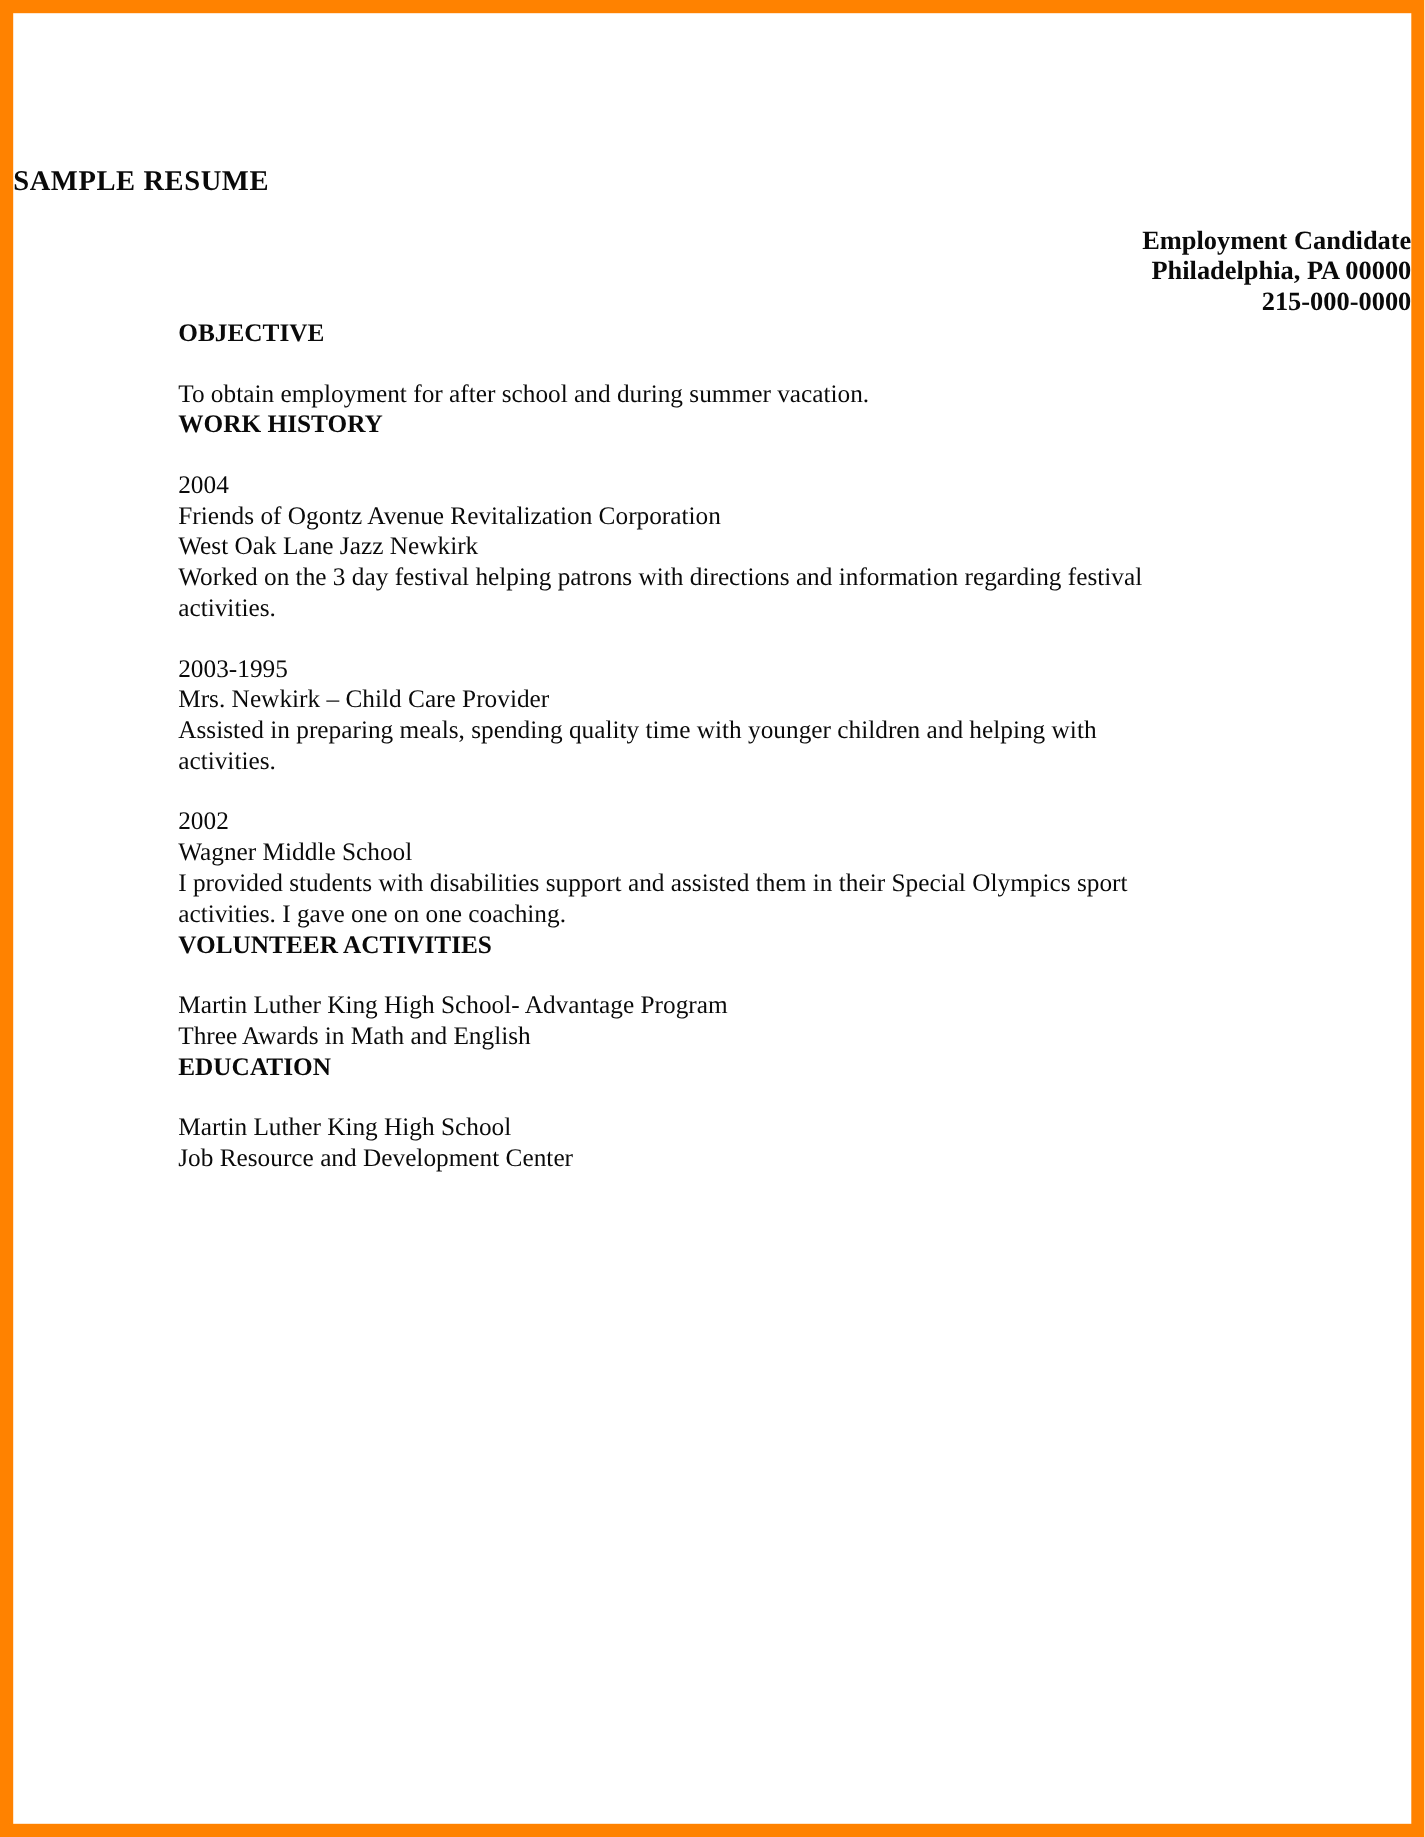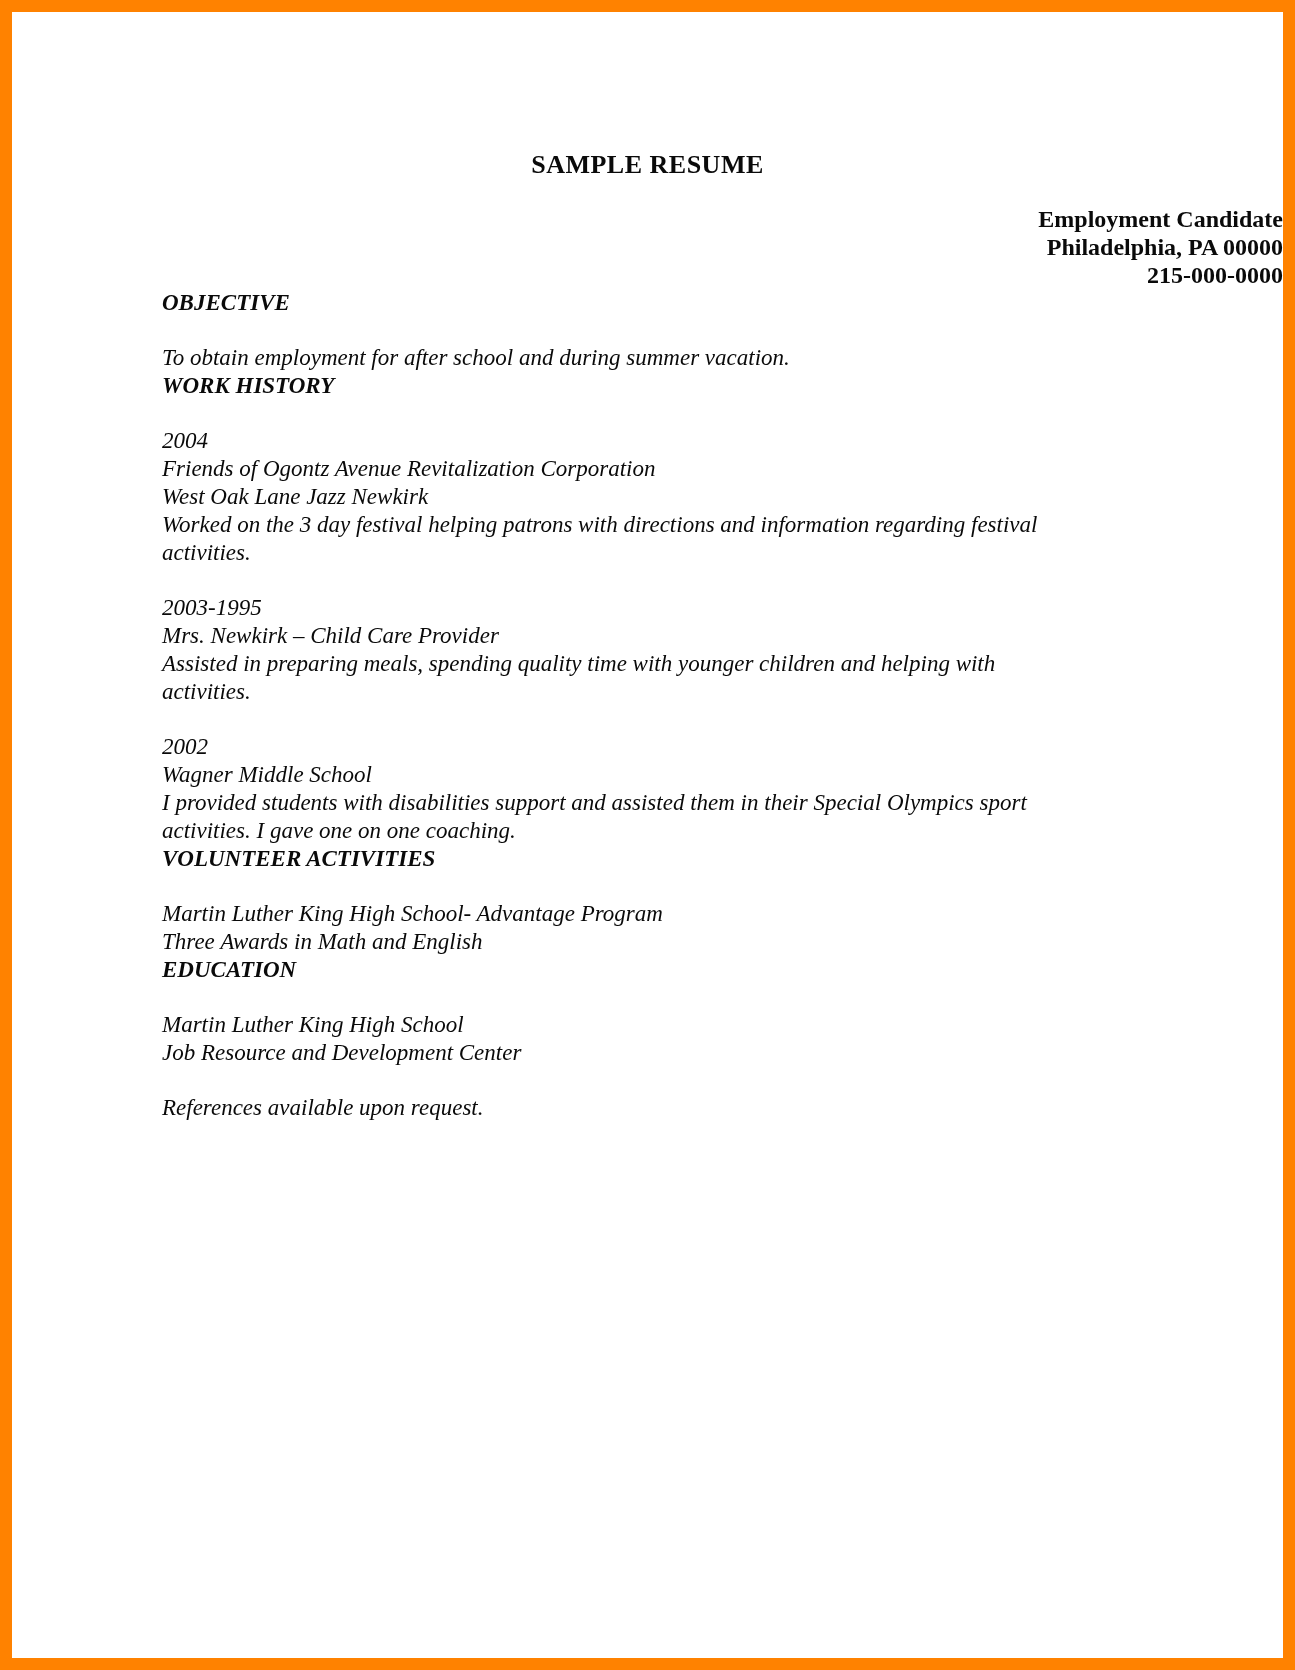--- a/index.html
+++ b/index.html
@@ -13,39 +13,38 @@
     height: 1670px;
     box-sizing: border-box;
     border: 12px solid #ff8200;
     background: #ffffff;
     color: #0a0a0a;
     font-family: "Liberation Serif", "DejaVu Serif", serif;
     overflow: hidden;
   }
   .doc-title {
     margin-top: 138px;
-    text-align: center;
+    text-align: left;
     font-weight: bold;
     font-size: 26px;
     line-height: 30px;
     letter-spacing: 0.5px;
   }
   .contact-block {
     margin-top: 25px;
     text-align: right;
     font-weight: bold;
     font-size: 24px;
     line-height: 28px;
   }
   .doc-body {
     margin-left: 150px;
     width: 1080px;
     font-size: 23px;
     line-height: 28px;
-    font-style: italic;
   }
   h2.sec {
     margin: 0;
     font-size: 23px;
     line-height: 28px;
     font-weight: bold;
   }
   .objective-h { margin-top: 136px; }
   .work-h      { margin-top: 50px; }
   .volunteer-h { margin-top: 26px; }
@@ -102,16 +101,15 @@
     </div>
 
     <h2 class="sec volunteer-h">VOLUNTEER ACTIVITIES</h2>
     <p class="para">Martin Luther King High School- Advantage Program
 Three Awards in Math and English</p>
 
     <h2 class="sec education-h">EDUCATION</h2>
     <p class="para">Martin Luther King High School
 Job Resource and Development Center</p>
 
-    <p class="para">References available upon request.</p>
 
   </main>
 </div>
 
 </body></html>

